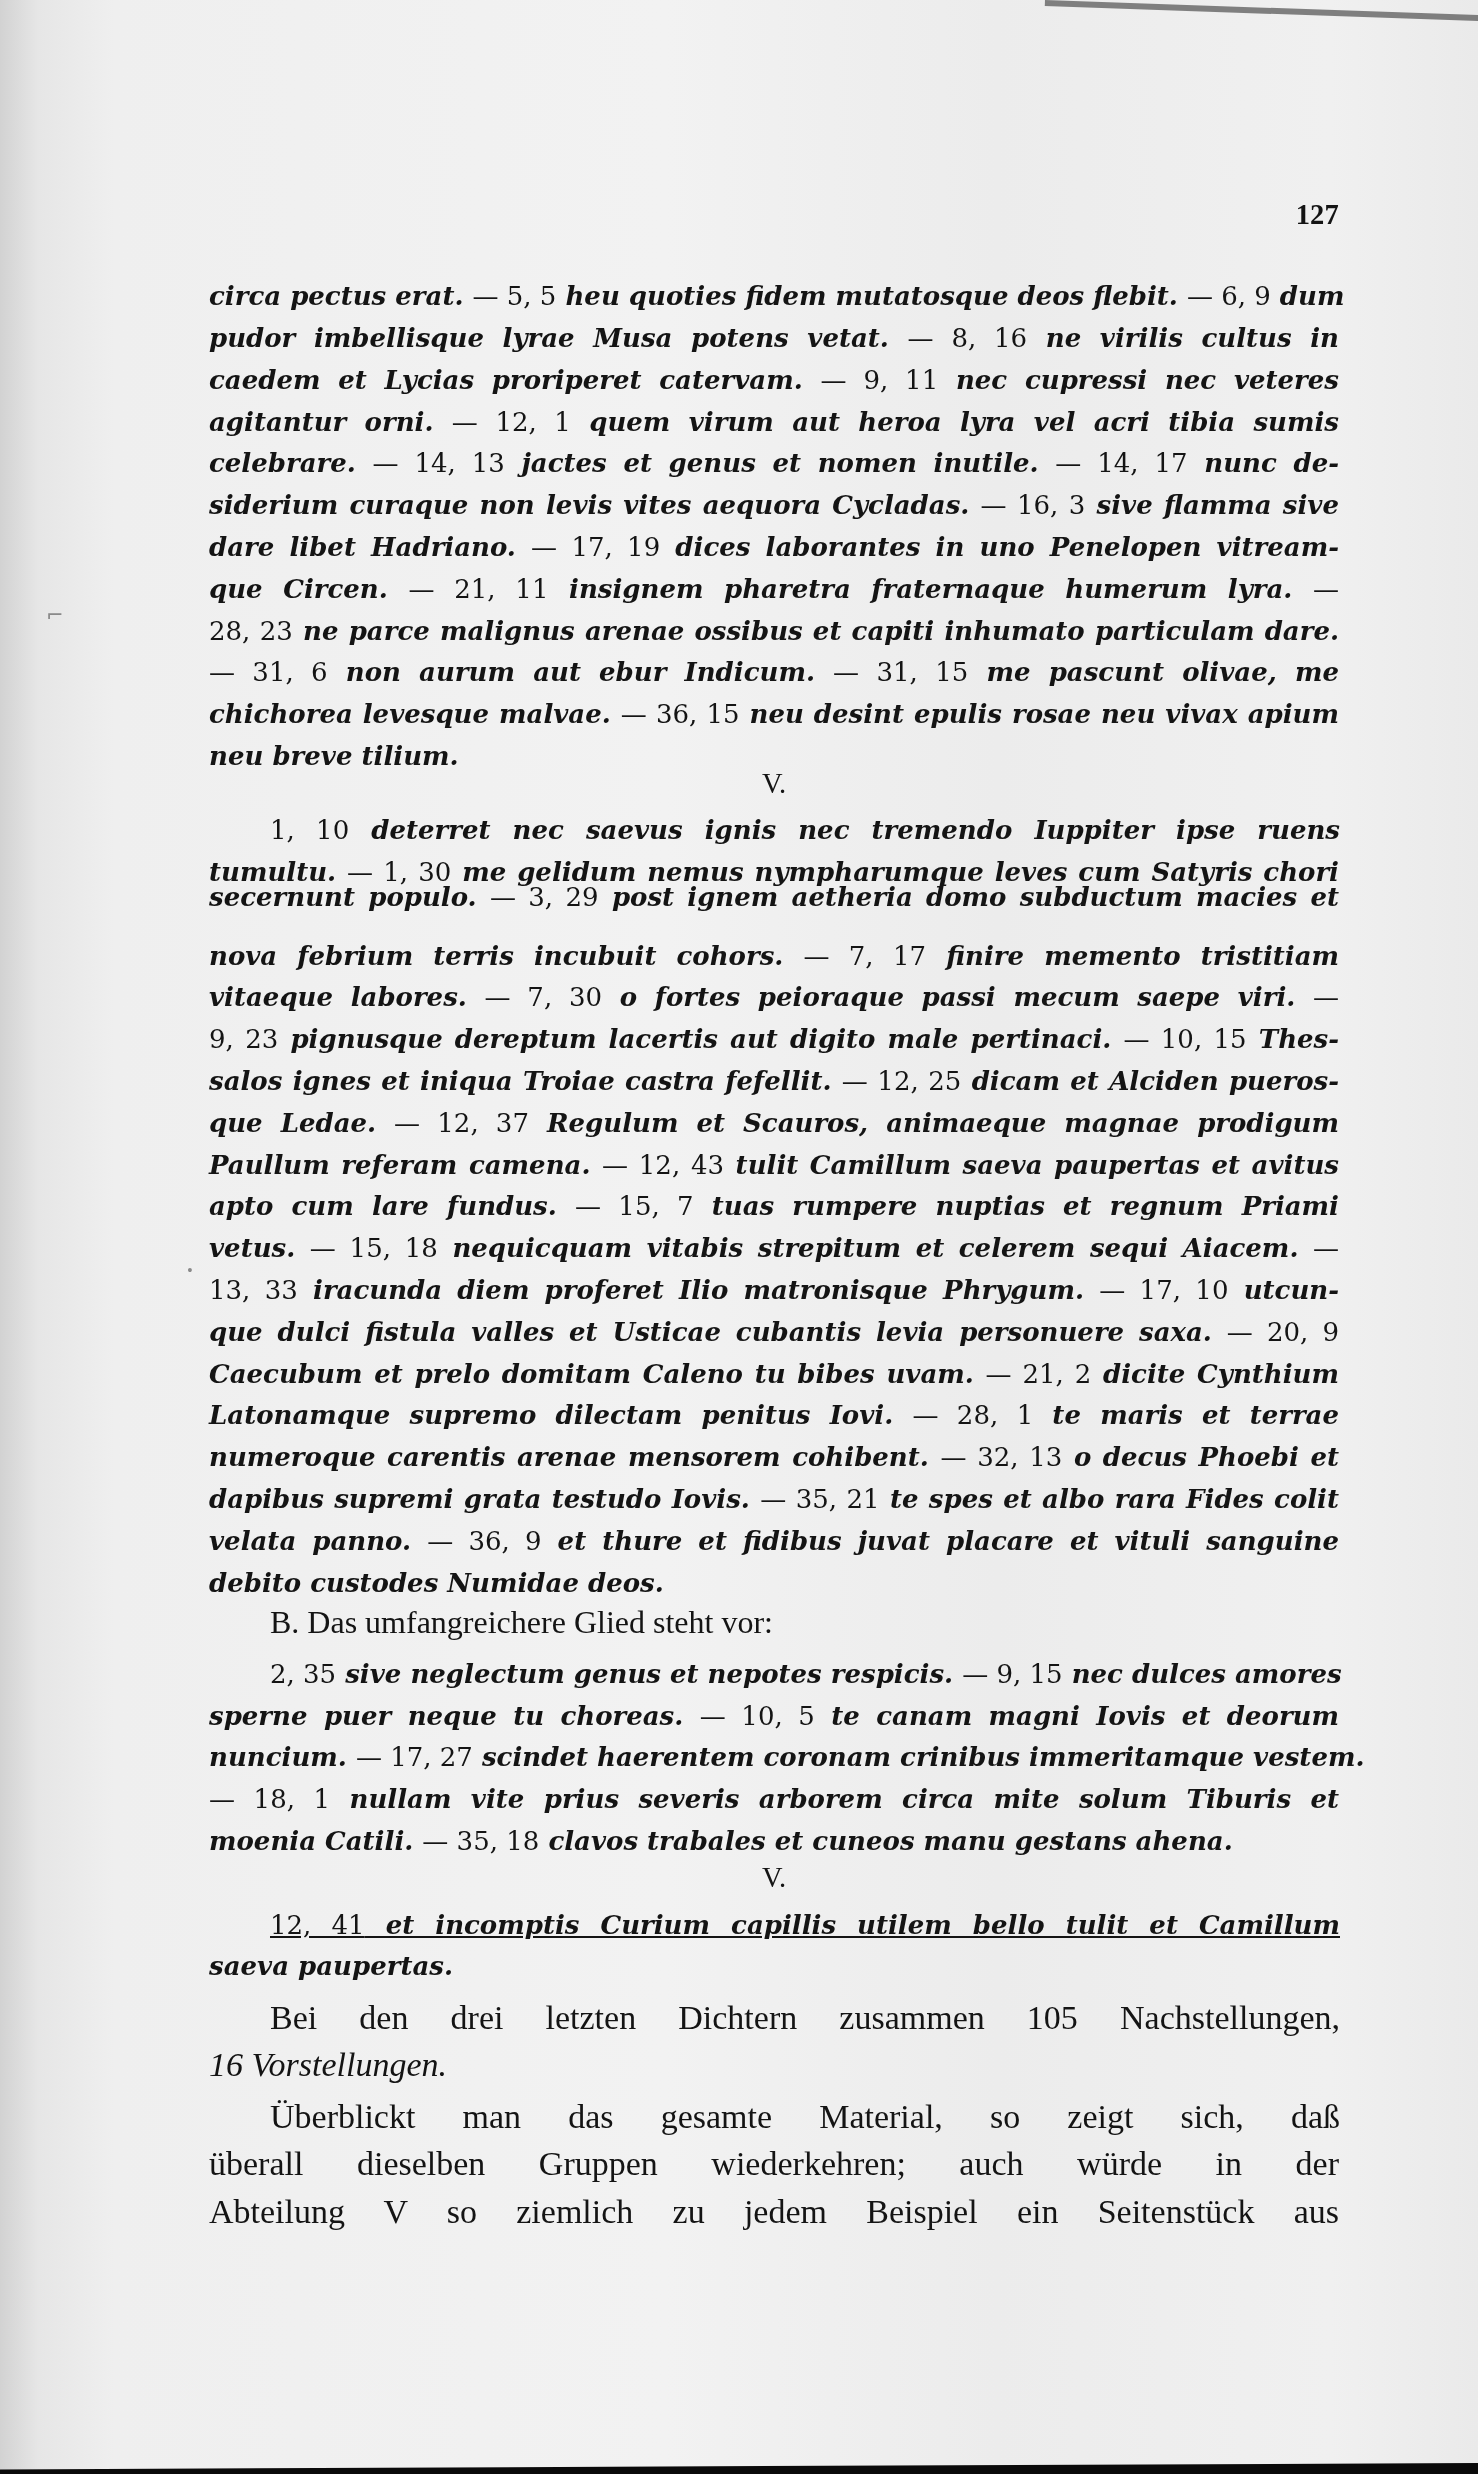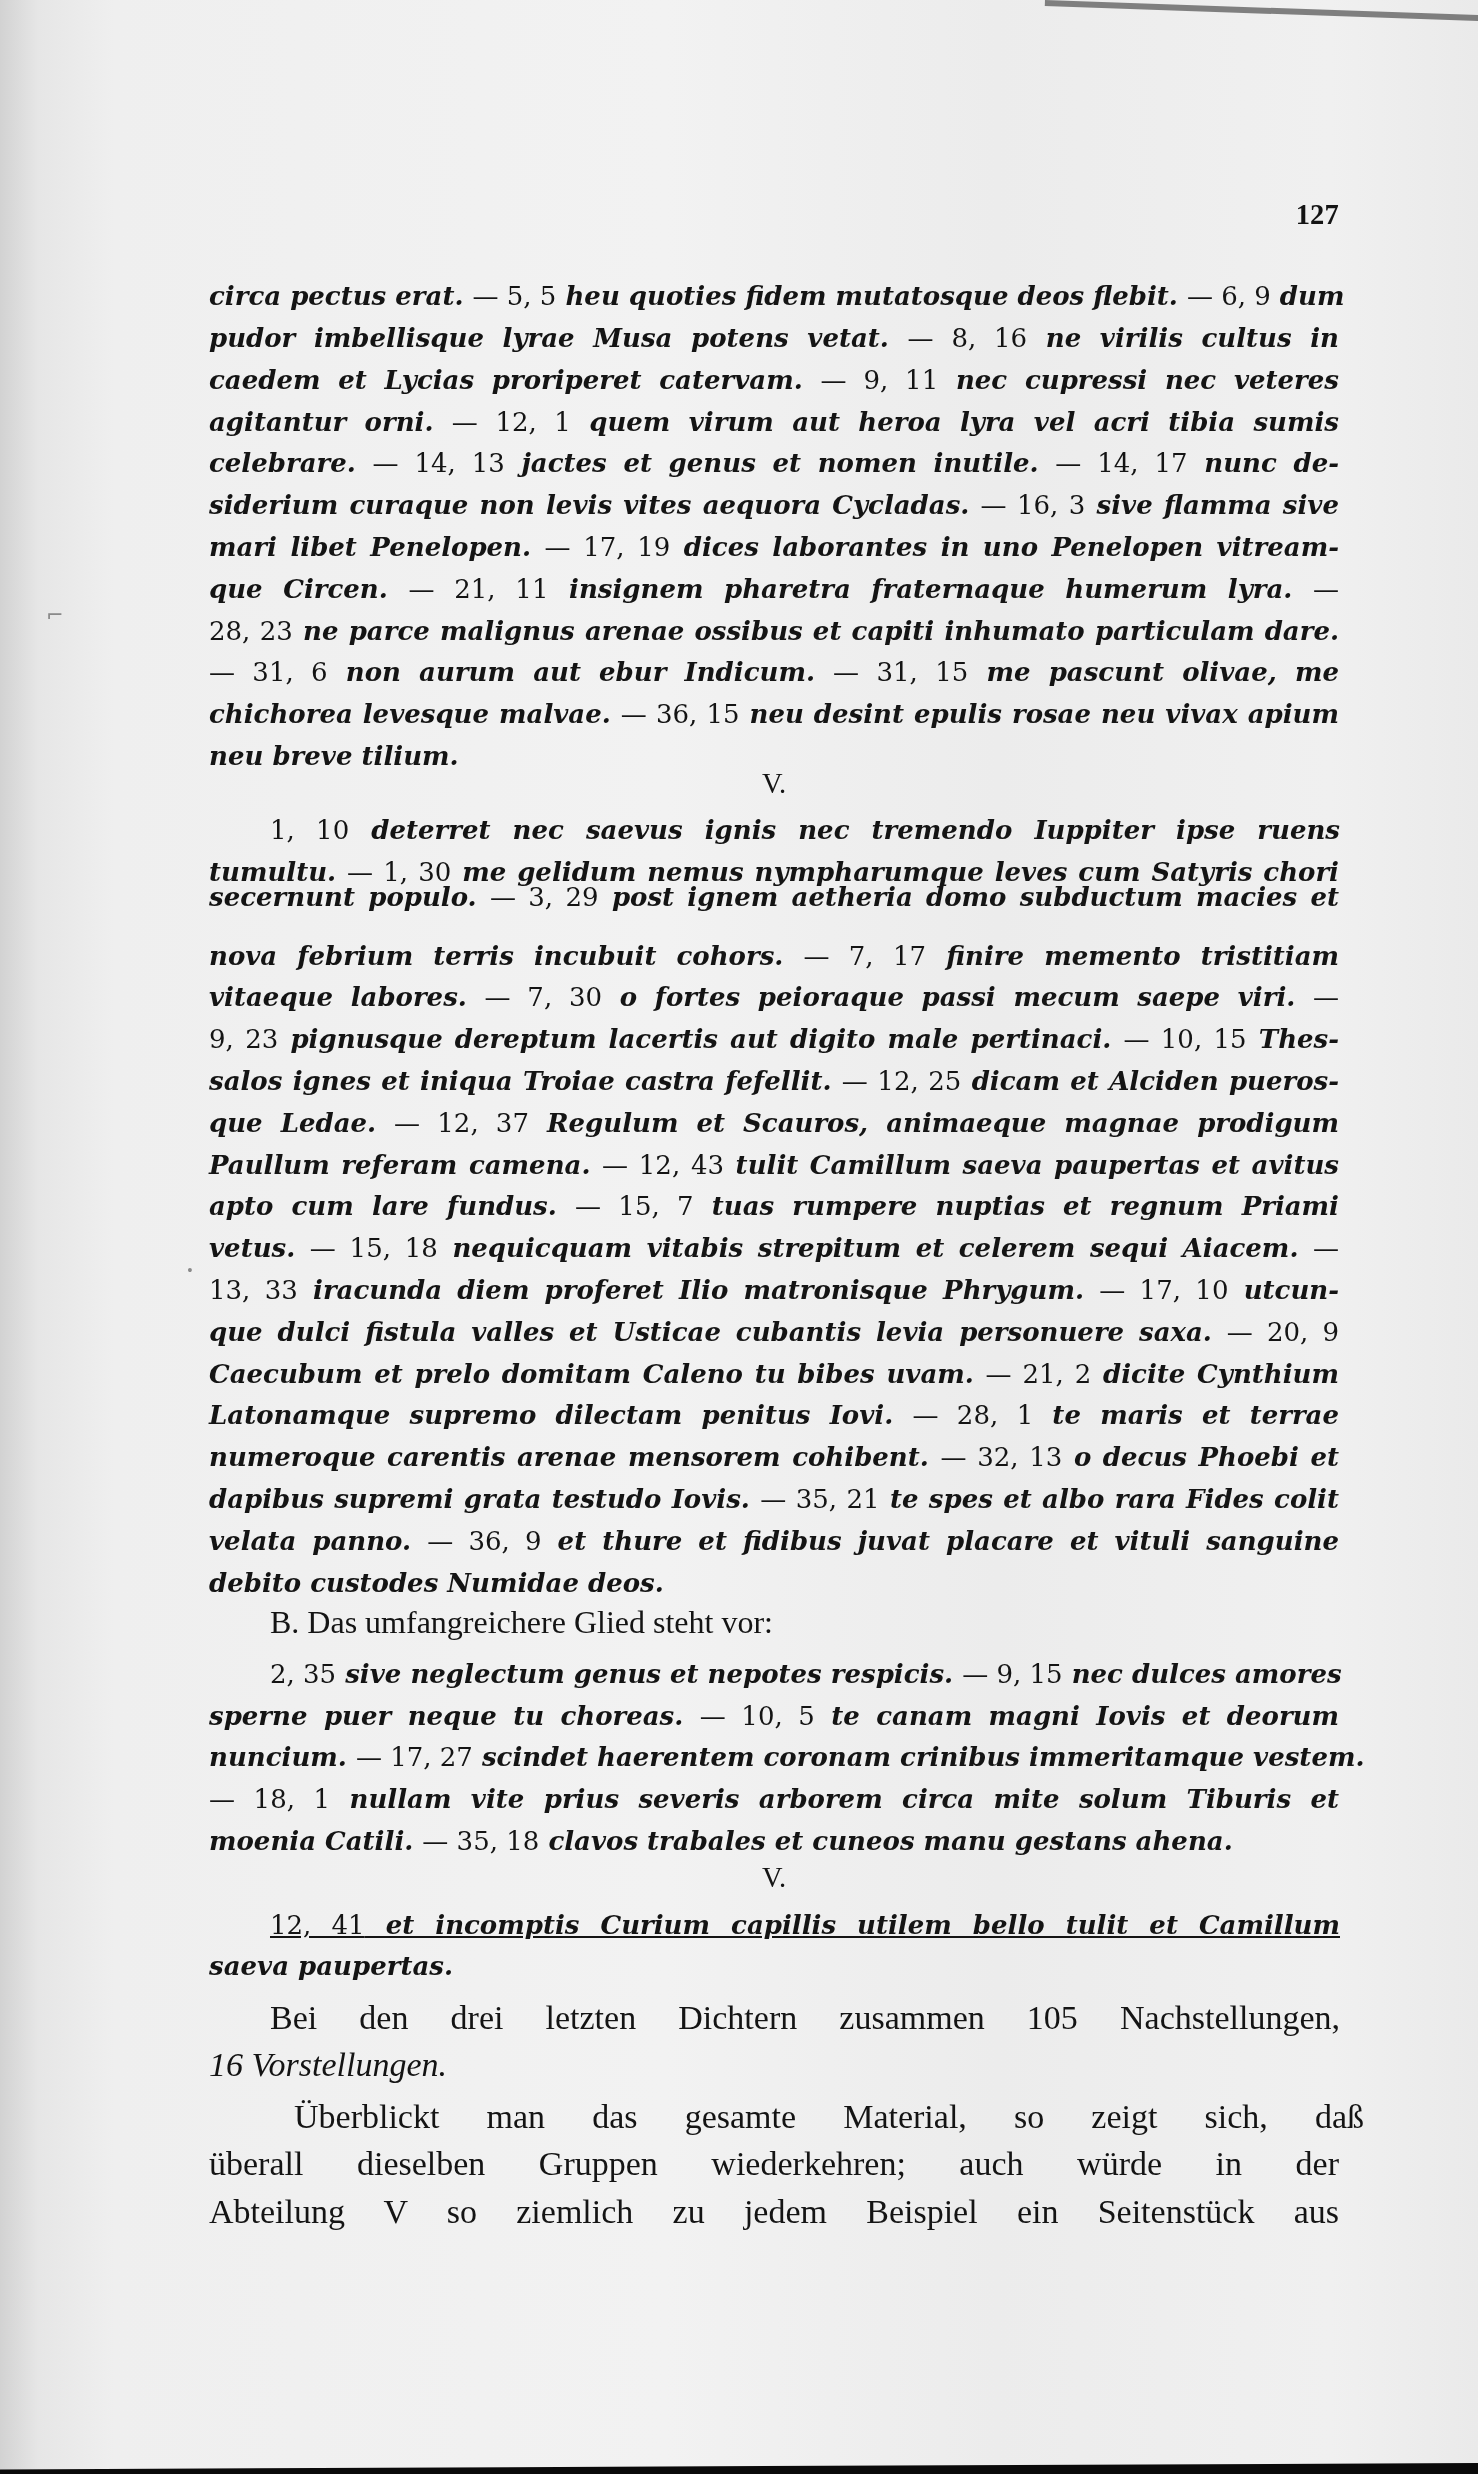--- a/index.html
+++ b/index.html
@@ -119,21 +119,21 @@
   </div>
 
   <div class="text" style="top:0;">
 
     <div class="line" style="top:279px;"><i>circa pectus erat. </i><span class="ref">— 5, 5</span><i> heu quoties fidem mutatosque deos flebit. </i><span class="ref">— 6, 9</span><i> dum</i></div>
     <div class="line" style="top:321px;"><i>pudor imbellisque lyrae Musa potens vetat. </i><span class="ref">— 8, 16</span><i> ne virilis cultus in</i></div>
     <div class="line" style="top:363px;"><i>caedem et Lycias proriperet catervam. </i><span class="ref">— 9, 11</span><i> nec cupressi nec veteres</i></div>
     <div class="line" style="top:405px;"><i>agitantur orni. </i><span class="ref">— 12, 1</span><i> quem virum aut heroa lyra vel acri tibia sumis</i></div>
     <div class="line" style="top:446px;"><i>celebrare. </i><span class="ref">— 14, 13</span><i> jactes et genus et nomen inutile. </i><span class="ref">— 14, 17</span><i> nunc de-</i></div>
     <div class="line" style="top:488px;"><i>siderium curaque non levis vites aequora Cycladas. </i><span class="ref">— 16, 3</span><i> sive flamma sive</i></div>
-    <div class="line" style="top:530px;"><i>mari libet Penelopen. </i><span class="ref">— 17, 19</span><i> dices laborantes in uno Penelopen vitream-</i></div>
+    <div class="line" style="top:530px;"><i>dare libet Hadriano. </i><span class="ref">— 17, 19</span><i> dices laborantes in uno Penelopen vitream-</i></div>
     <div class="line" style="top:572px;"><i>que Circen. </i><span class="ref">— 21, 11</span><i> insignem pharetra fraternaque humerum lyra. </i><span class="ref">—</span></div>
     <div class="line" style="top:614px;"><span class="ref">28, 23</span><i> ne parce malignus arenae ossibus et capiti inhumato particulam dare.</i></div>
     <div class="line" style="top:655px;"><span class="ref">— 31, 6</span><i> non aurum aut ebur Indicum. </i><span class="ref">— 31, 15</span><i> me pascunt olivae, me</i></div>
     <div class="line" style="top:697px;"><i>chichorea levesque malvae. </i><span class="ref">— 36, 15</span><i> neu desint epulis rosae neu vivax apium</i></div>
     <div class="line last" style="top:739px;"><i>neu breve tilium.</i></div>
 
     <div class="roman" style="top:768px;">V.</div>
     <div class="line indent" style="top:813px;"><span class="ref">1, 10</span><i> deterret nec saevus ignis nec tremendo Iuppiter ipse ruens</i></div>
     <div class="line" style="top:855px;"><i>tumultu. </i><span class="ref">— 1, 30</span><i> me gelidum nemus nympharumque leves cum Satyris chori</i></div>
     <div class="line" style="top:880px;"><i>secernunt populo. </i><span class="ref">— 3, 29</span><i> post ignem aetheria domo subductum macies et</i></div>
@@ -161,20 +161,20 @@
     <div class="line" style="top:1782px;"><span class="ref">— 18, 1</span><i> nullam vite prius severis arborem circa mite solum Tiburis et</i></div>
     <div class="line last" style="top:1824px;"><i>moenia Catili. </i><span class="ref">— 35, 18</span><i> clavos trabales et cuneos manu gestans ahena.</i></div>
 
     <div class="roman" style="top:1862px;">V.</div>
     <div class="line indent" style="top:1908px;text-decoration:underline;"><span class="ref">12, 41</span><i> et incomptis Curium capillis utilem bello tulit et Camillum</i></div>
     <div class="line last" style="top:1949px;"><i>saeva paupertas.</i></div>
 
     <div class="para indent" style="top:1997px;">Bei den drei letzten Dichtern zusammen 105 Nachstellungen,</div>
     <div class="para last" style="top:2044px;font-style:italic;">16 Vorstellungen.</div>
 
-    <div class="para indent" style="top:2096px;margin-left:24px;">Überblickt man das gesamte Material, so zeigt sich, daß</div>
+    <div class="para indent" style="top:2096px;">Überblickt man das gesamte Material, so zeigt sich, daß</div>
     <div class="para" style="top:2143px;">überall dieselben Gruppen wiederkehren; auch würde in der</div>
     <div class="para" style="top:2191px;">Abteilung V so ziemlich zu jedem Beispiel ein Seitenstück aus</div>
   </div>
 
   <div class="bottom-band"></div>
 </div>
 
 
 </body></html>

